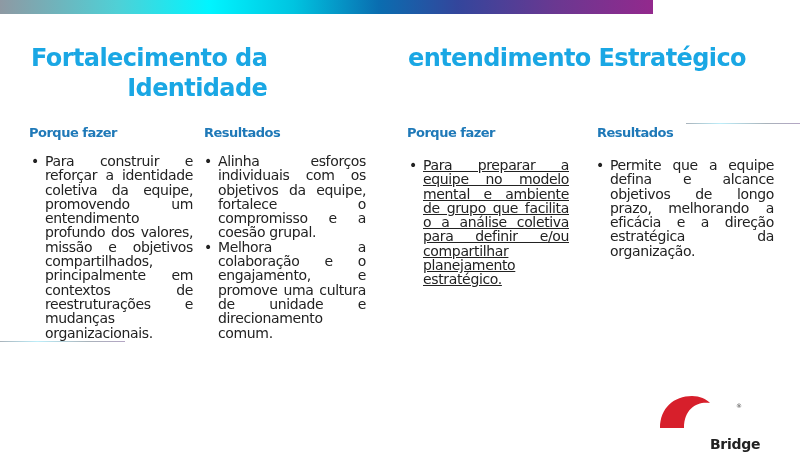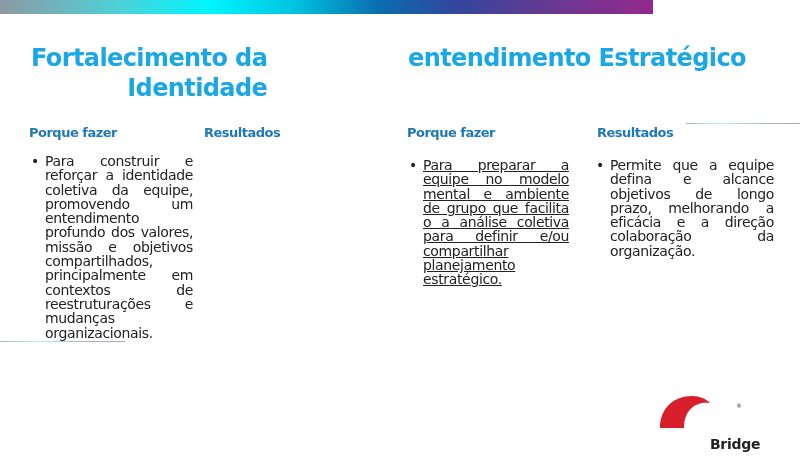--- a/index.html
+++ b/index.html
@@ -63,39 +63,41 @@
 </h1>
 
 <h2 class="sub" style="left:29px; top:125px;">Porque fazer</h2>
 <h2 class="sub" style="left:204px; top:125px;">Resultados</h2>
 
 <ul class="col" style="left:29px; top:154px; width:164px;">
   <li>Para construir e reforçar a identidade coletiva da equipe, promovendo um entendimento profundo dos valores, missão e objetivos compartilhados, principalmente em contextos de reestrutu­rações e mudanças organizacionais.</li>
 </ul>
 
 <ul class="col" style="left:202px; top:154px; width:164px;">
+  <li>Alinha esforços individuais com os objetivos da equipe, fortalece o compromisso e a coesão grupal.</li>
+  <li>Melhora a colaboração e o engajamento, e promove uma cultura de unidade e direcionamento comum.</li>
 </ul>
 
 <div class="divider" style="left:0; top:341px; width:125px;"></div>
 
 <h1 class="title t2">
   <span class="line">entendimento Estratégico</span>
 </h1>
 
 <div class="divider" style="left:686px; top:123px; width:114px;"></div>
 
 <h2 class="sub" style="left:407px; top:125px;">Porque fazer</h2>
 <h2 class="sub" style="left:597px; top:125px;">Resultados</h2>
 
 <ul class="col" style="left:407px; top:158px; width:162px;text-decoration:underline;">
   <li>Para preparar a equipe no modelo mental e am­biente de grupo que fa­cilita o a análise coletiva para definir e/ou com­partilhar planejamento estratégico.</li>
 </ul>
 
 <ul class="col" style="left:594px; top:158px; width:180px;">
-  <li>Permite que a equipe defina e alcance objetivos de longo prazo, melhorando a eficácia e a direção colaboração da organização.</li>
+  <li>Permite que a equipe defina e alcance objetivos de longo prazo, melhorando a eficácia e a direção estratégica da organização.</li>
 </ul>
 
 <div class="logo">
   <svg width="60" height="36" viewBox="0 0 60 36">
     <path d="M2 36 C2 16, 16 4, 34 4 C42 4, 48 7, 52 11 C40 9, 26 16, 26 36 Z" fill="#d71f2b"></path>
   </svg>
   <span class="logo-text">Bridge</span>
 </div>
 <span class="logo-reg">®</span>
 

